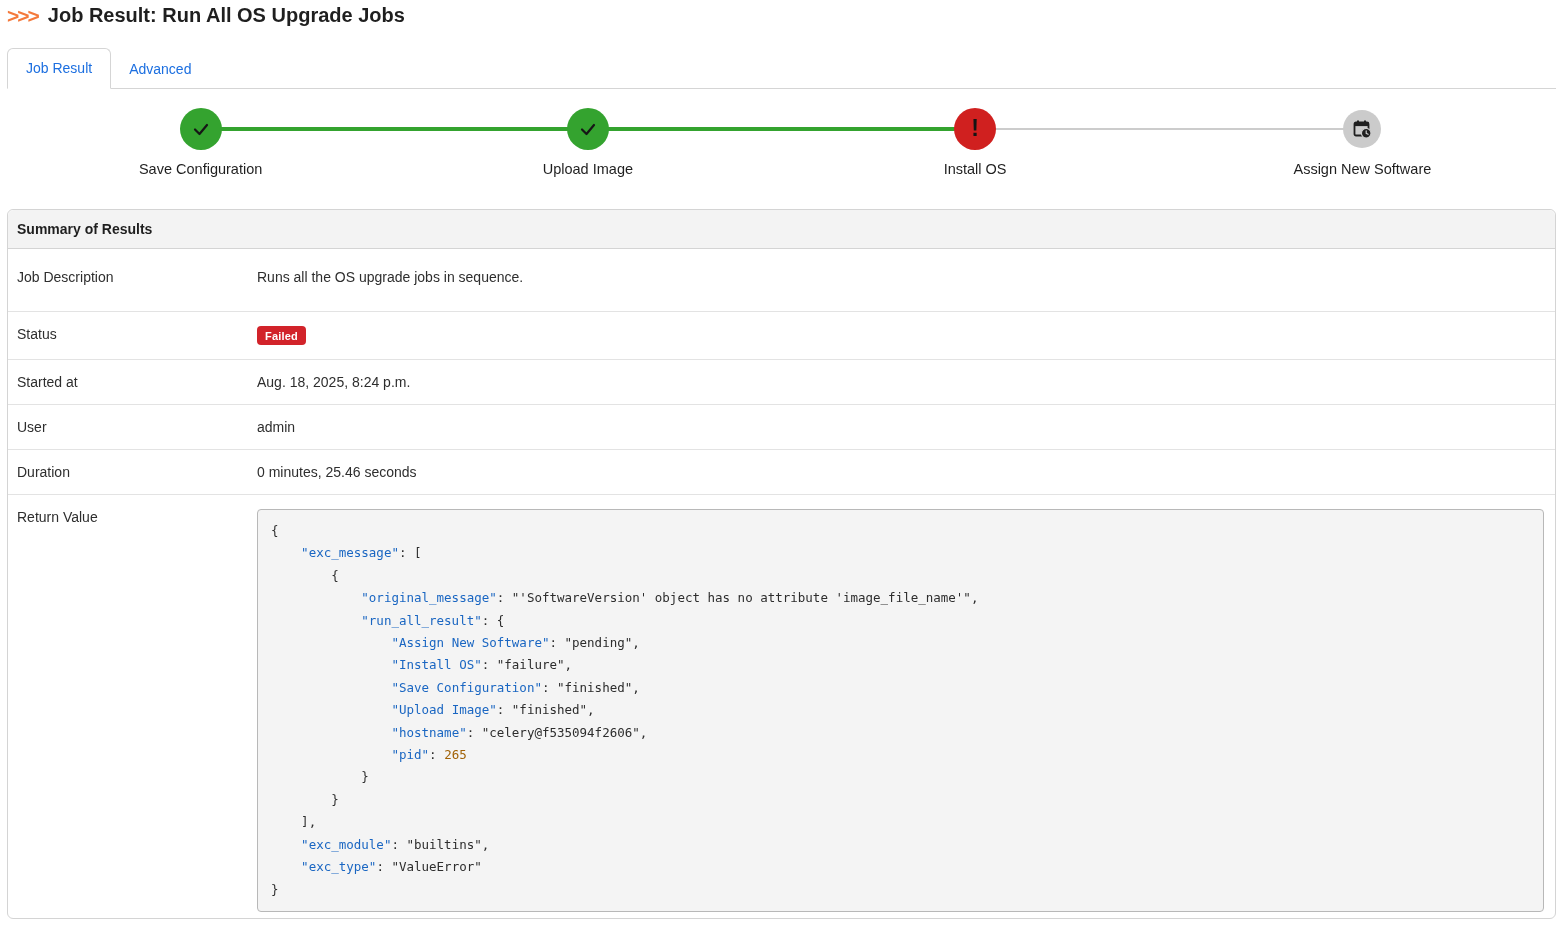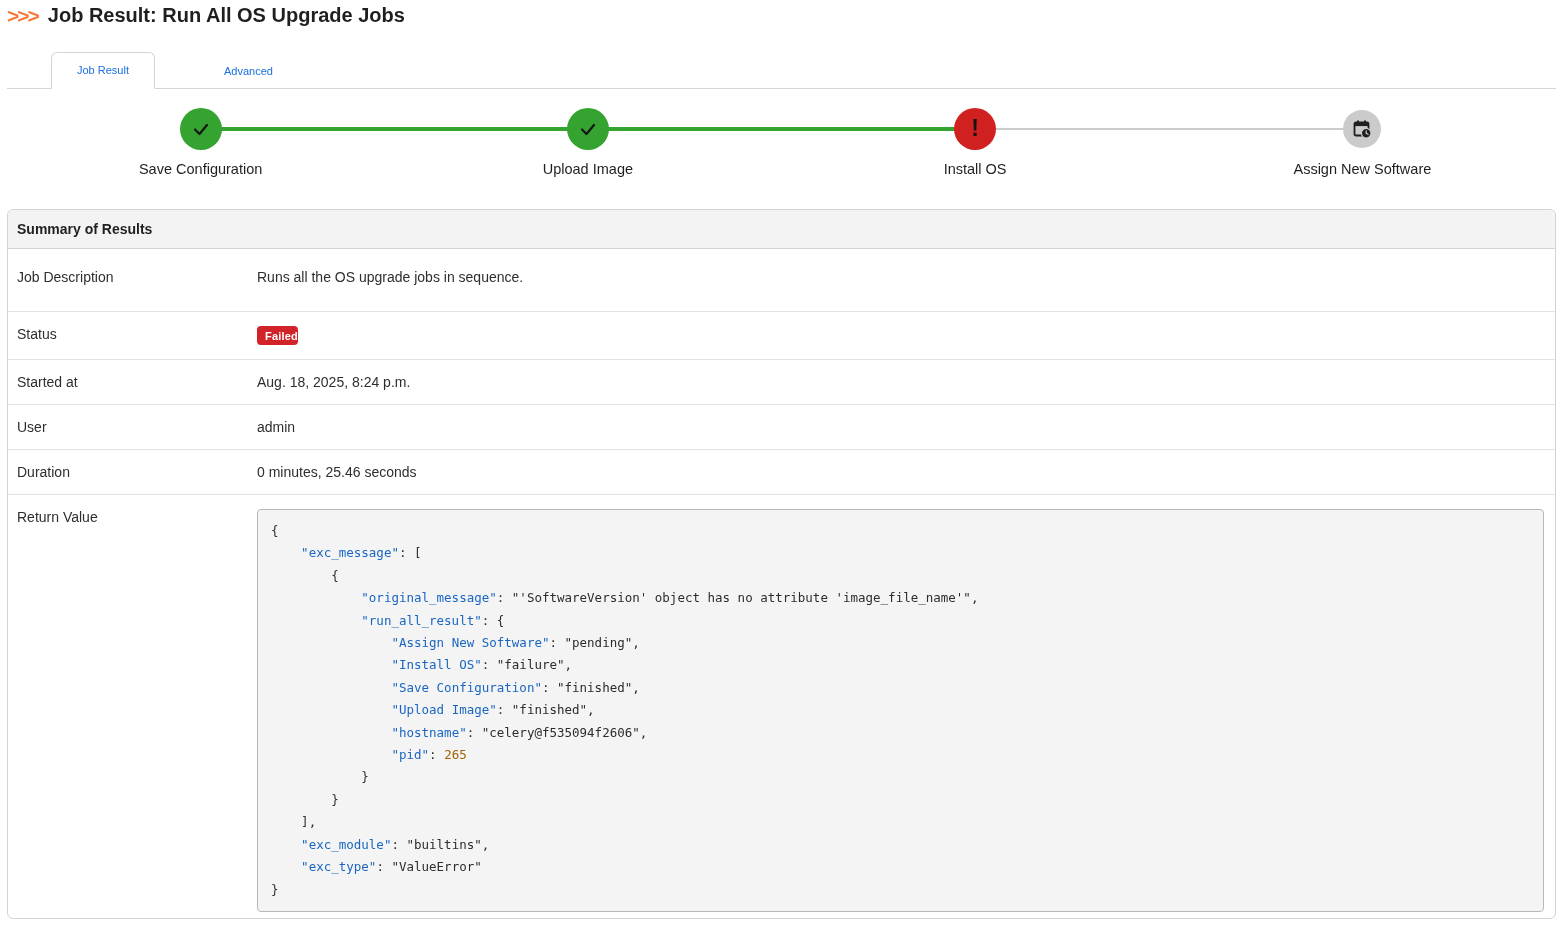--- a/index.html
+++ b/index.html
@@ -19,22 +19,22 @@
   }
   h1.title { margin: 0; font-size: 20px; font-weight: bold; color: #1f1f1f; }
 
   
   .tabbar {
     display: flex; align-items: flex-end;
     border-bottom: 1px solid #d5d5d5;
     margin-top: 21px; height: 41px;
   }
   .tab {
-    color: #1c6fe0; font-size: 11px; padding: 11px 25px;
-    cursor: pointer; margin-bottom: -1px; line-height: 1.2; margin-left: 44px;
+    color: #1c6fe0; font-size: 14px; padding: 11px 18px;
+    cursor: pointer; margin-bottom: -1px; line-height: 1.2;
   }
   .tab.active {
     background: #fff; border: 1px solid #d5d5d5; border-bottom: 1px solid #fff;
     border-radius: 6px 6px 0 0;
   }
 
   
   .stepper { position: relative; padding-top: 18px; }
   .connector { position: absolute; }
   .connector.success { background: #34a32f; height: 4px; top: 38px; }
@@ -66,21 +66,21 @@
   table.attr-table { width: 100%; border-collapse: collapse; font-size: 14px; }
   table.attr-table td {
     padding: 14px 9px; vertical-align: top; border-top: 1px solid #e3e3e3;
   }
   table.attr-table tr:first-child td { border-top: none; padding-top: 20px; padding-bottom: 26px; }
   td.cell-label { width: 240px; color: #2e2e2e; }
   tr.row-code td { padding-bottom: 6px; }
 
   .badge-failed {
     display: inline-block; background: #d2232a; color: #fff;
-    font-size: 11px; font-weight: bold; padding: 4px 0 3px 8px;
+    font-size: 11px; font-weight: bold; padding: 4px 8px 3px 8px;
     border-radius: 4px; letter-spacing: .2px;
   }
 
   pre.json {
     margin: 0 2px 0 0;
     background: #f4f4f4; border: 1px solid #b8b8b8; border-radius: 4px;
     padding: 10px 13px;
     font-family: "DejaVu Sans Mono", monospace;
     font-size: 12.5px; line-height: 22.4px; color: #2d2d2d;
     white-space: pre; overflow: hidden;

